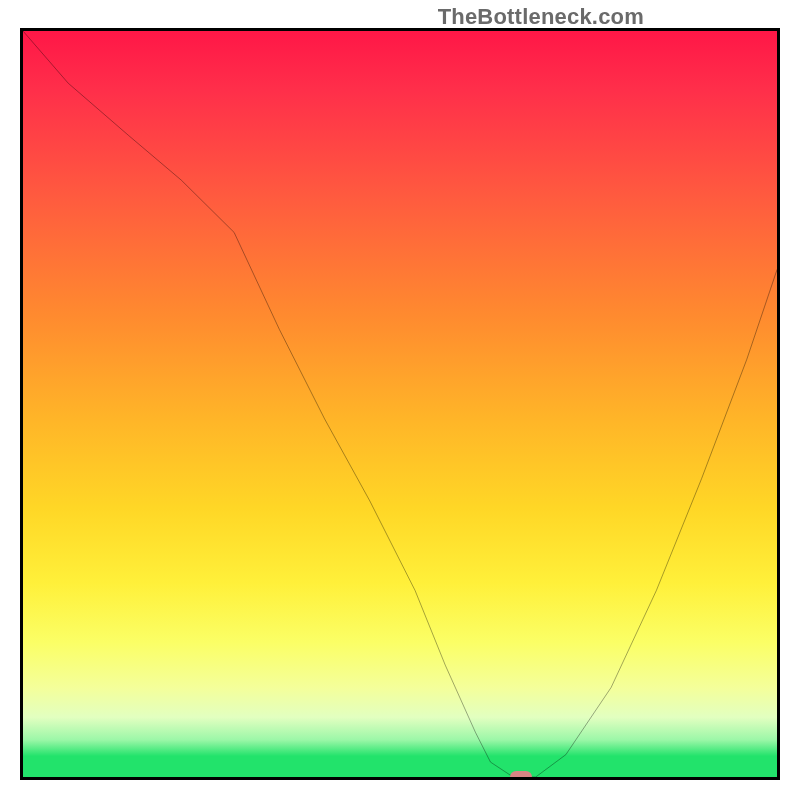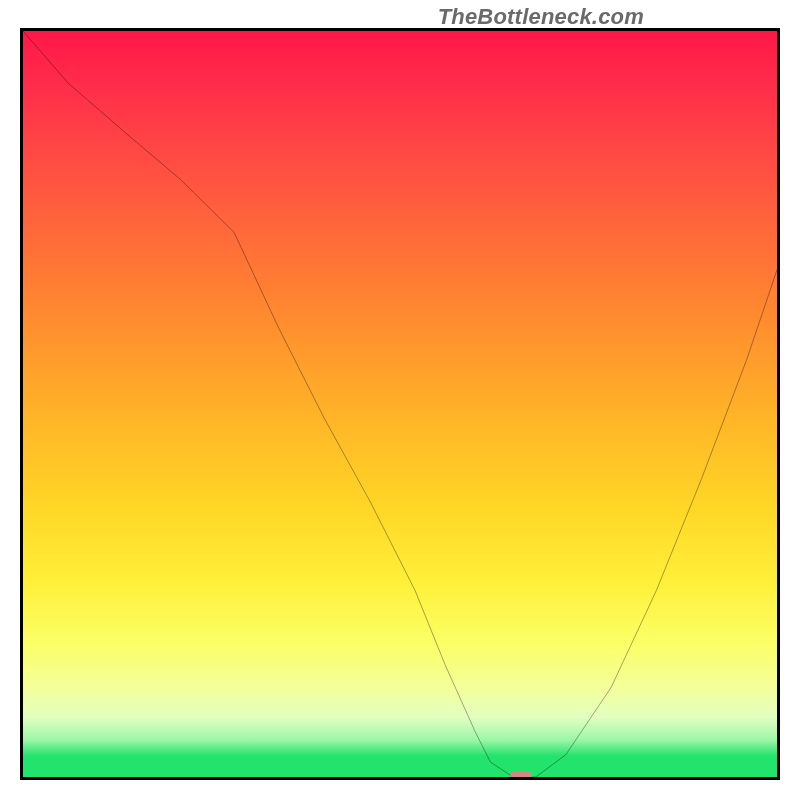--- a/index.html
+++ b/index.html
@@ -8,21 +8,20 @@
     width: 800px;
     height: 800px;
     background: #ffffff;
     font-family: Arial, Helvetica, sans-serif;
     overflow: hidden;
   }
   .wrap {
     position: relative;
     width: 652px;
     height: 800px;
-    font-style: italic;
   }
   .watermark {
     position: absolute;
     top: 4px;
     right: 8px;
     font-size: 22px;
     font-weight: 600;
     color: #6a6a6a;
     letter-spacing: 0.2px;
     z-index: 10;

